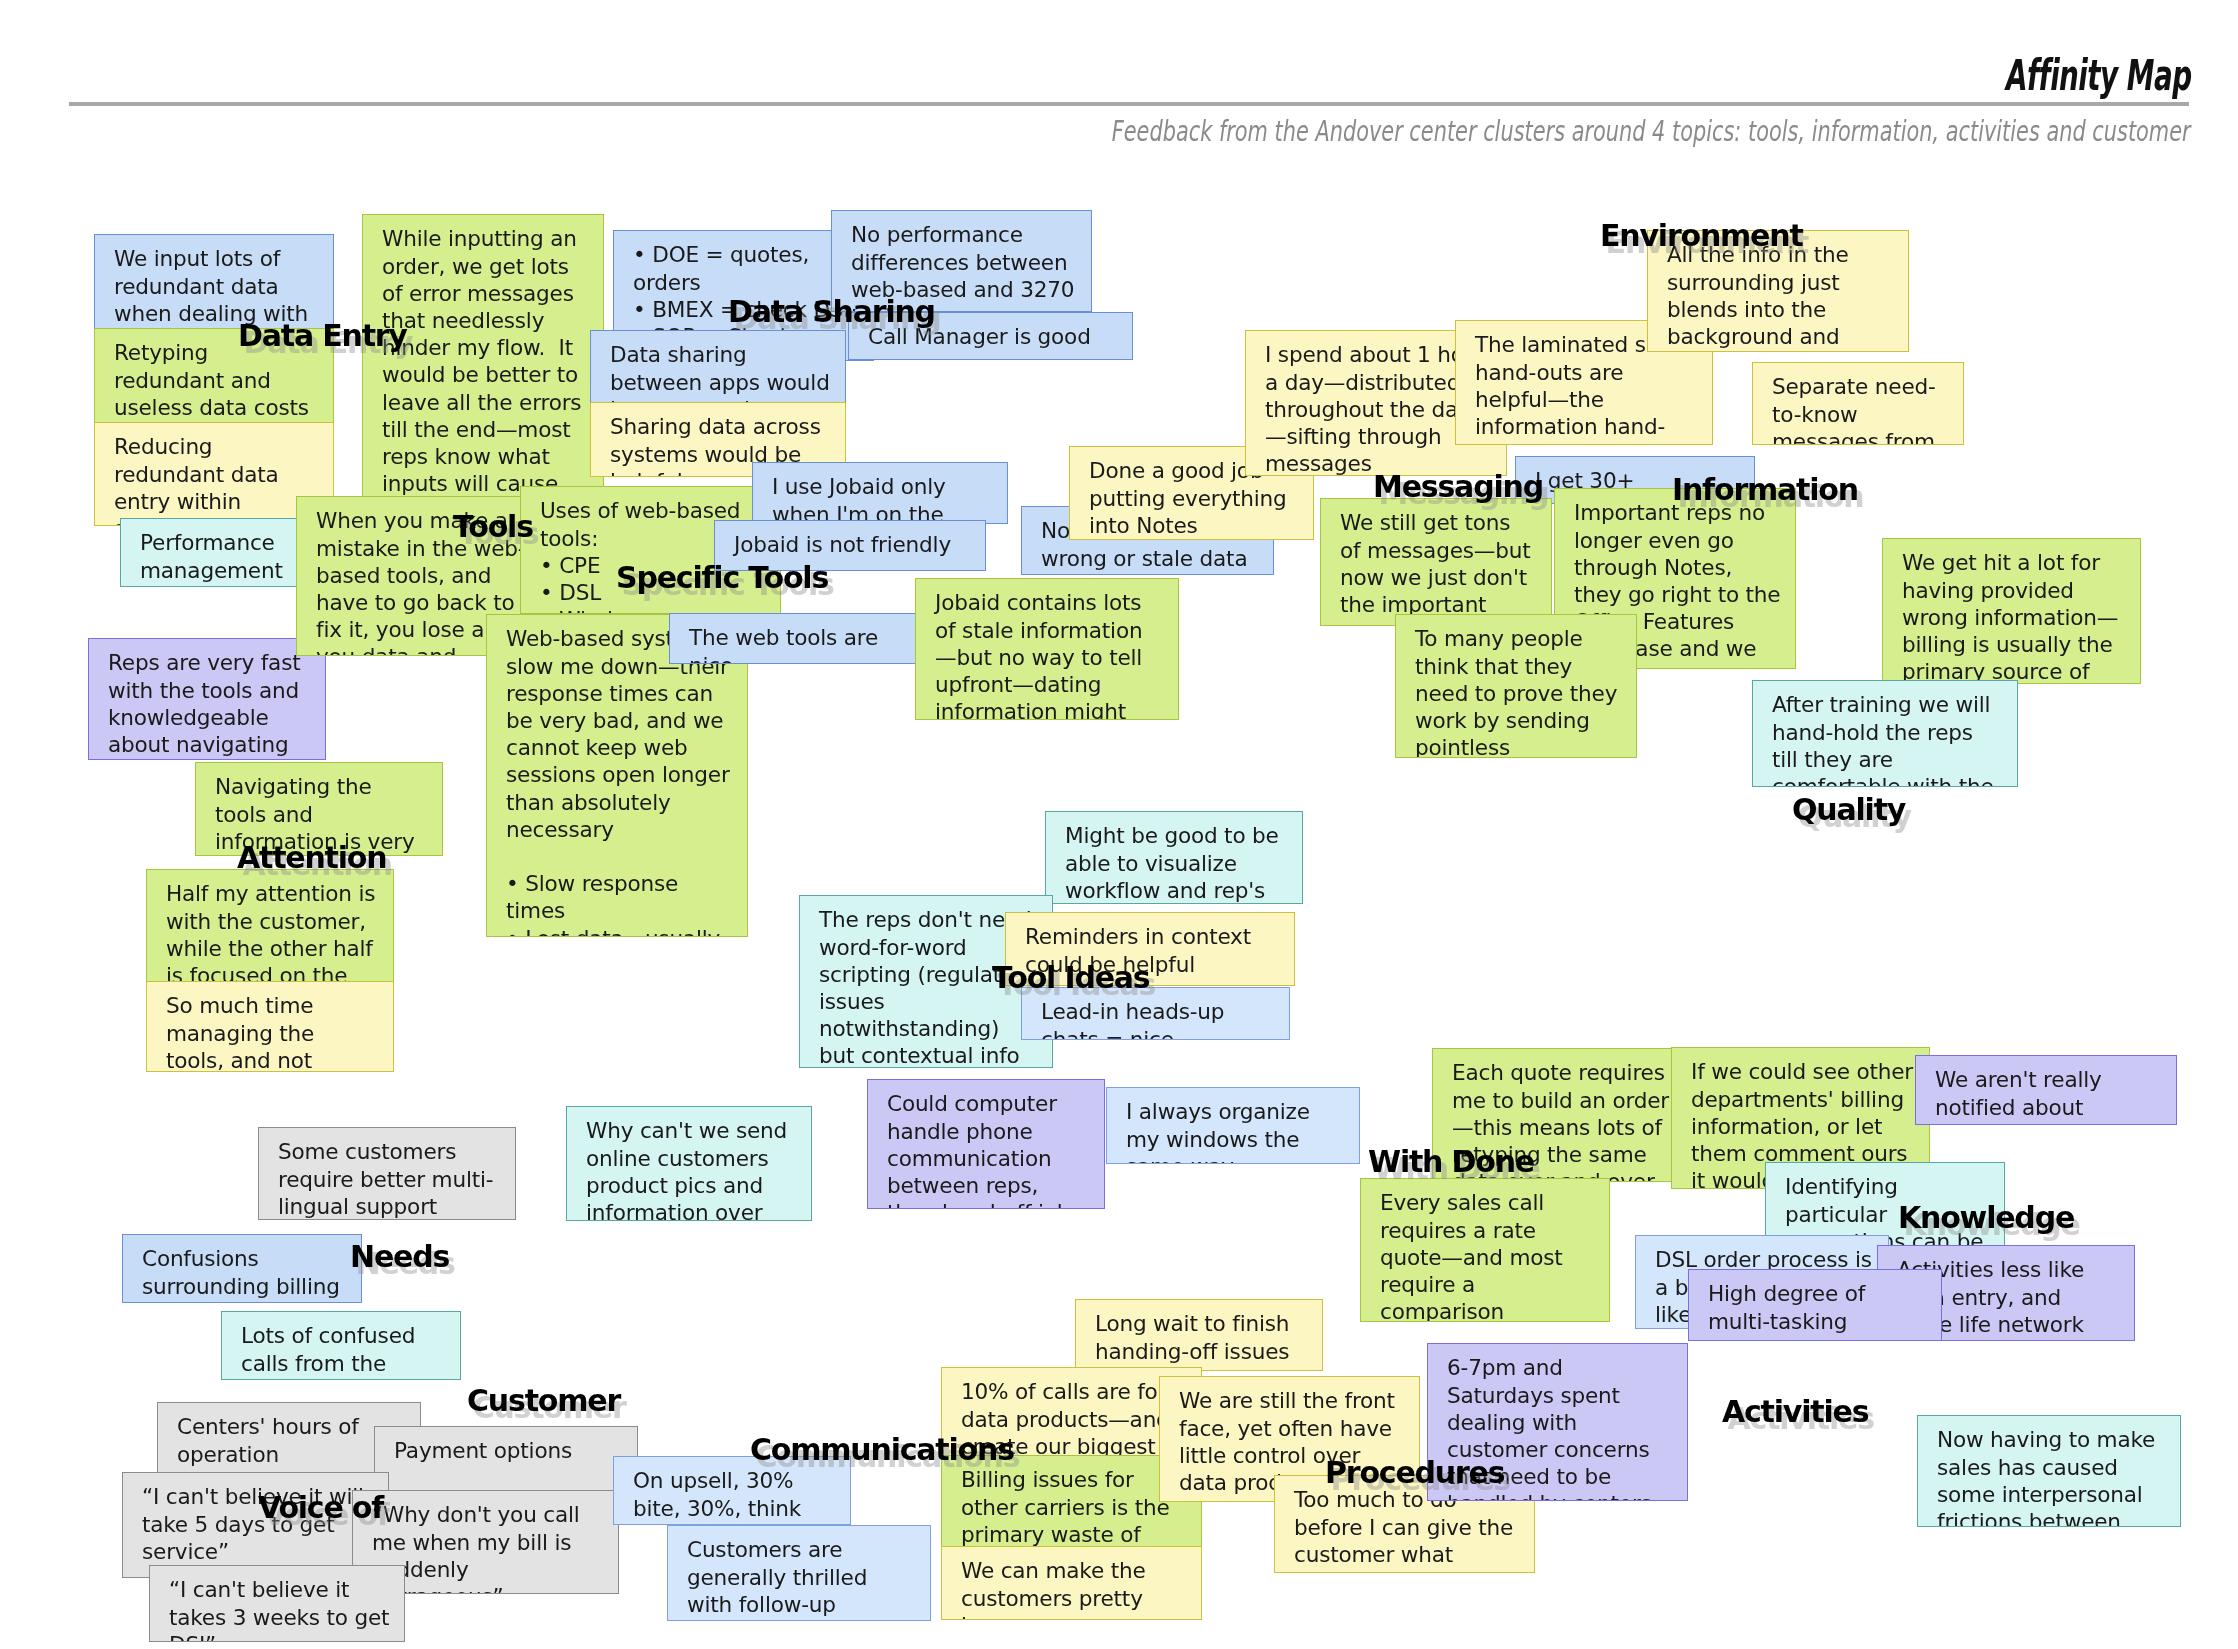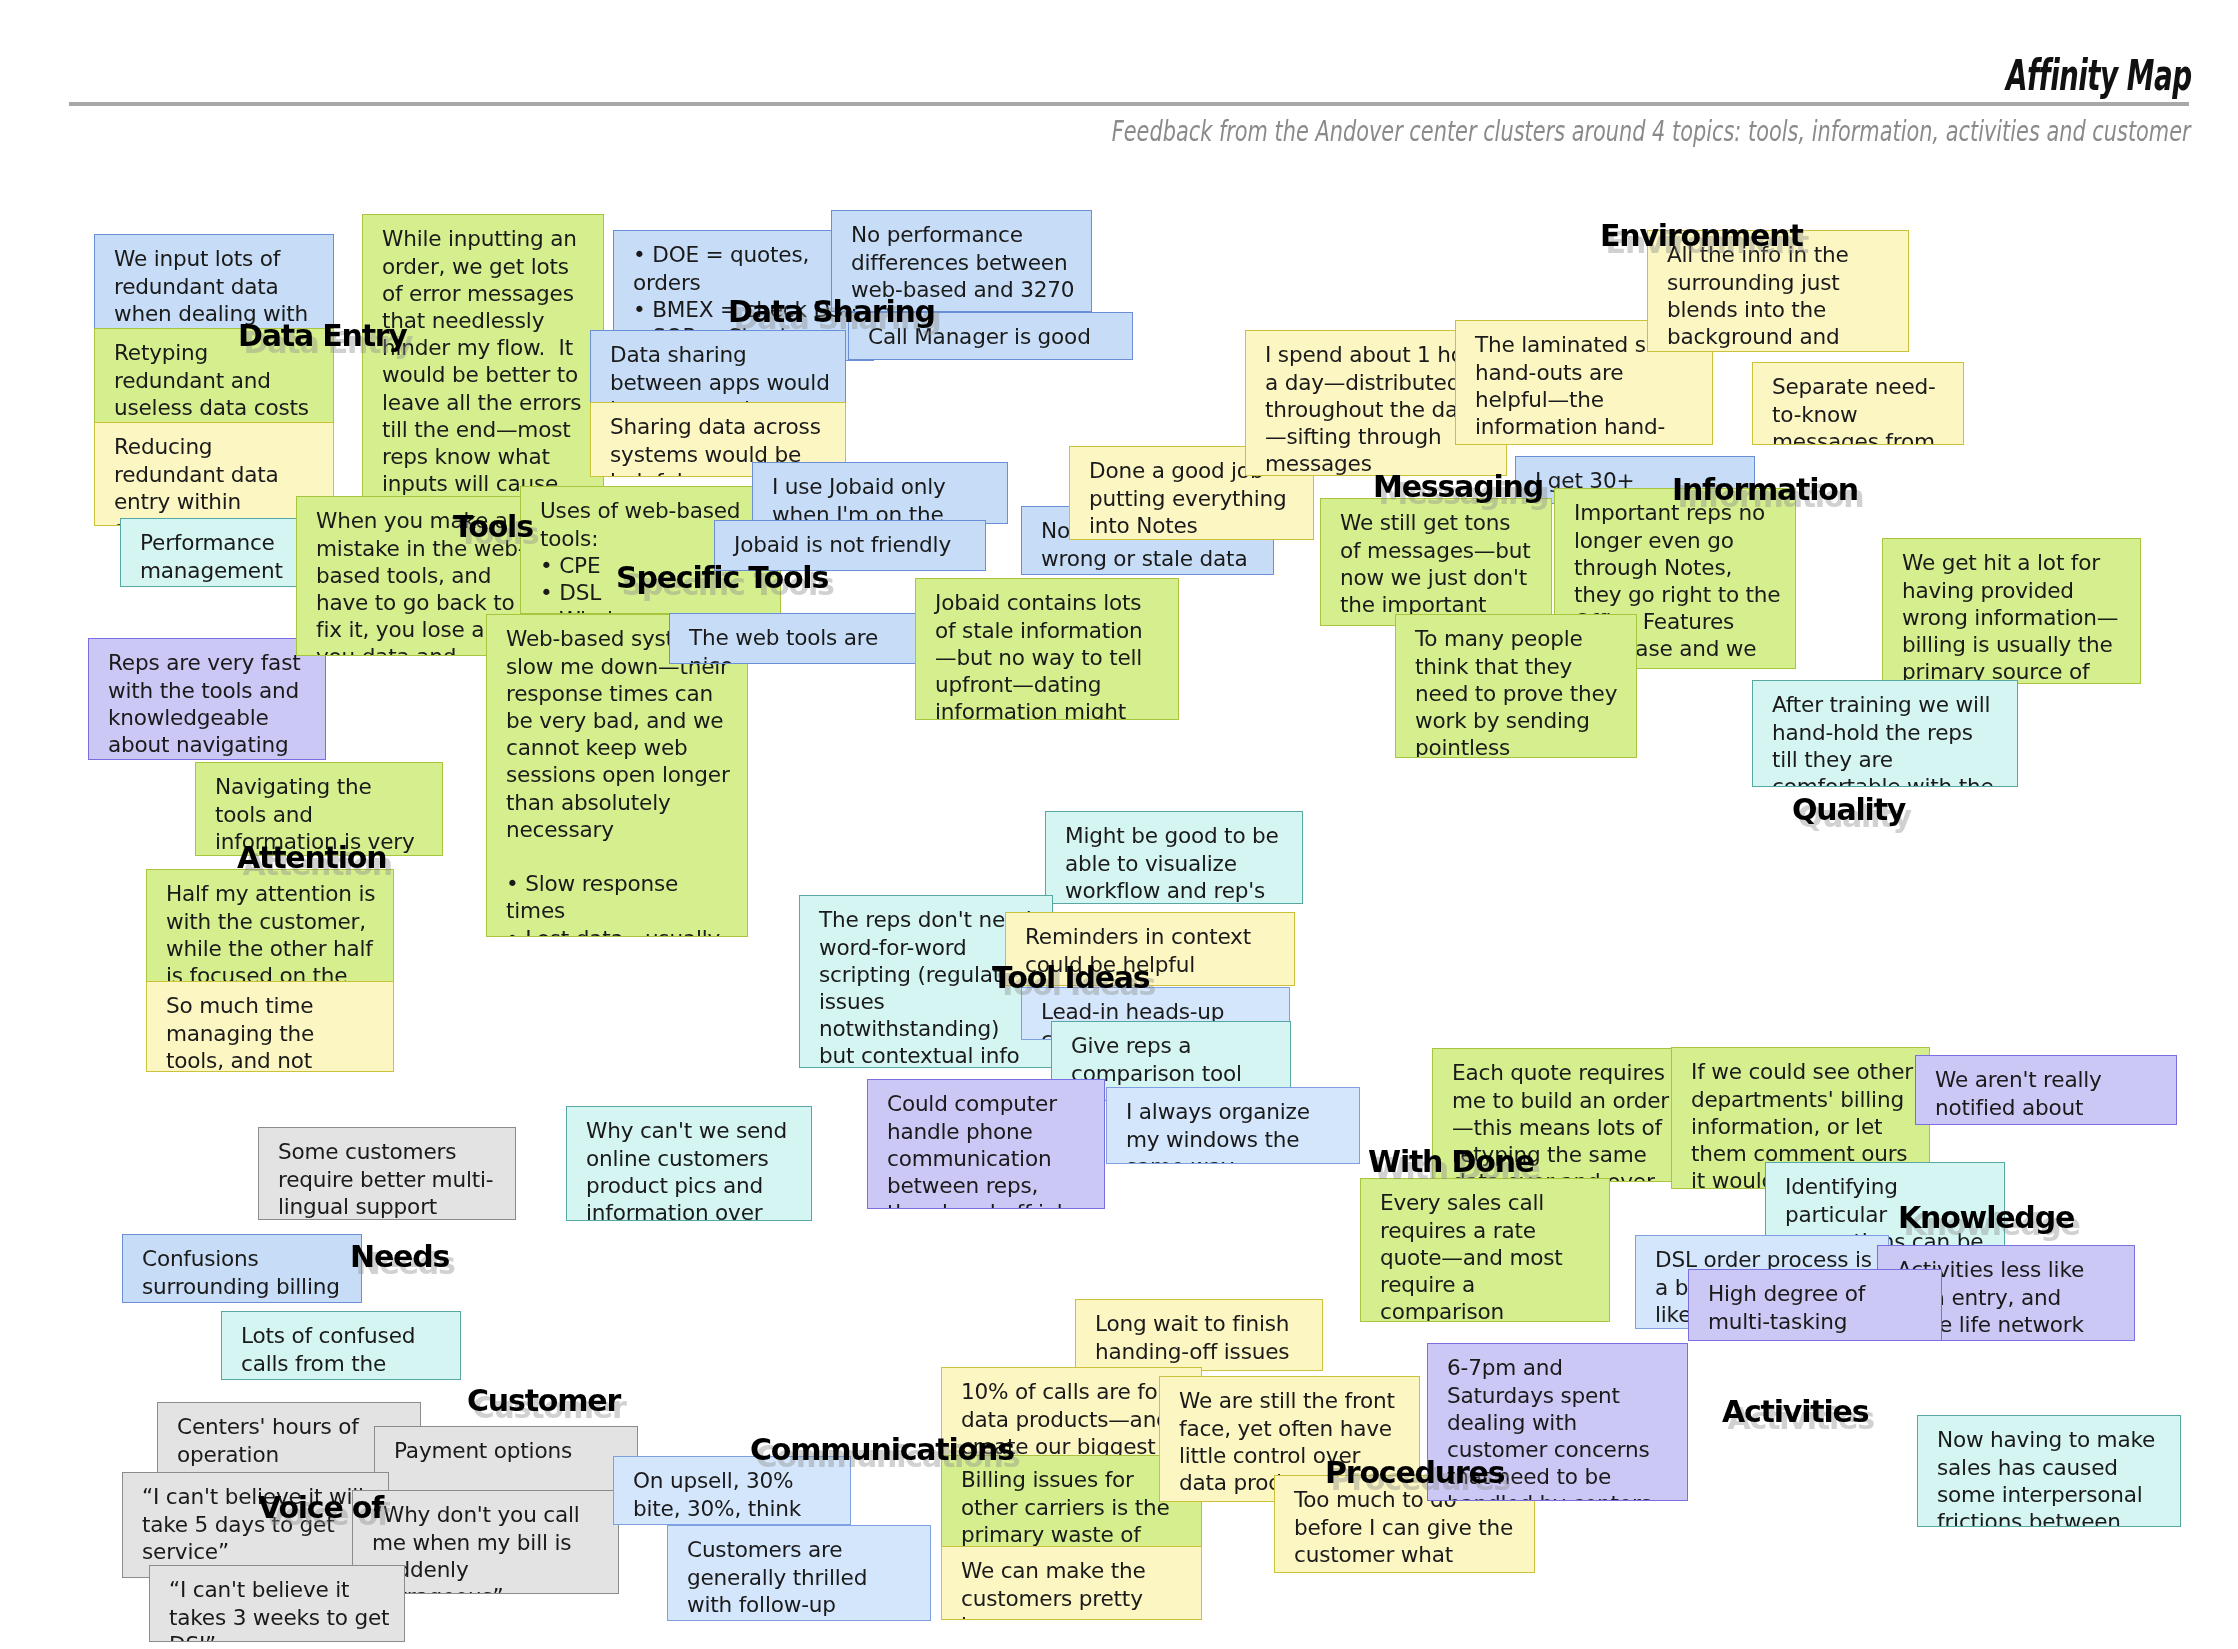--- a/index.html
+++ b/index.html
@@ -145,21 +145,20 @@
   <div class="note green" style="left:1554px; top:488px;  width:242px; height:181px;">Important reps no longer even go through Notes, they go right to the Office Features database and we must query it for new messages</div>
   <div class="note green" style="left:1395px; top:614px;  width:242px; height:144px;">To many people think that they need to prove they work by sending pointless messages—no one reads them</div>
   <div class="note green" style="left:1882px; top:538px;  width:259px; height:146px;">We get hit a lot for having provided wrong information—billing is usually the primary source of misinformation</div>
 
   <div class="note cyan" style="left:1752px; top:680px;  width:266px; height:107px;">After training we will hand-hold the reps till they are comfortable with the tools and tasks</div>
 
   <div class="note cyan" style="left:1045px; top:811px; width:258px; height:93px;">Might be good to be able to visualize workflow and rep's position in it</div>
   <div class="note cyan" style="left:799px;  top:895px; width:254px; height:173px;">The reps don't need word-for-word scripting (regulatory issues notwithstanding) but contextual info and reminders might be very useful</div>
   <div class="note yellow" style="left:1005px; top:912px; width:290px; height:74px;">Reminders in context could be helpful</div>
   <div class="note lblue" style="left:1021px; top:987px; width:269px; height:53px;">Lead-in heads-up chats = nice</div>
-  <div class="note cyan" style="left:1051px; top:1021px; width:240px; height:80px;">Give reps a comparison tool</div>
   <div class="note purple" style="left:867px; top:1079px; width:238px; height:130px;">Could computer handle phone communication between reps, then hand-off job state as well?</div>
   <div class="note lblue" style="left:1106px; top:1087px; width:254px; height:77px;">I always organize my windows the same way</div>
   <div class="note cyan" style="left:566px;  top:1106px; width:246px; height:115px;">Why can't we send online customers product pics and information over email?</div>
 
   <div class="note gray" style="left:258px;  top:1127px; width:258px; height:93px;">Some customers require better multi-lingual support</div>
   <div class="note blue" style="left:122px;  top:1234px; width:240px; height:69px;">Confusions surrounding billing adjustments</div>
   <div class="note cyan" style="left:221px;  top:1311px; width:240px; height:69px;">Lots of confused calls from the elderly</div>
 
   <div class="note gray" style="left:157px;  top:1402px; width:264px; height:75px;">Centers' hours of operation</div>
   <div class="note gray" style="left:374px;  top:1426px; width:264px; height:70px;">Payment options</div>

